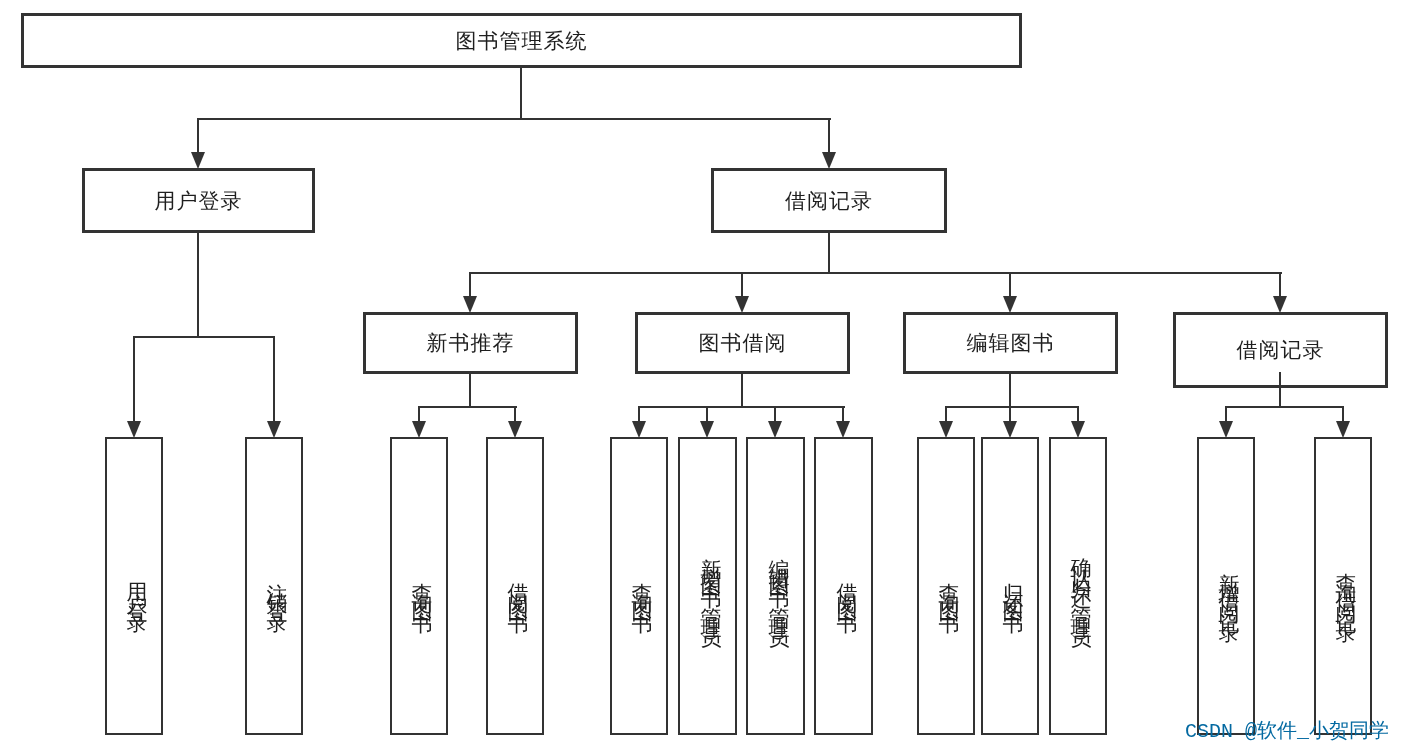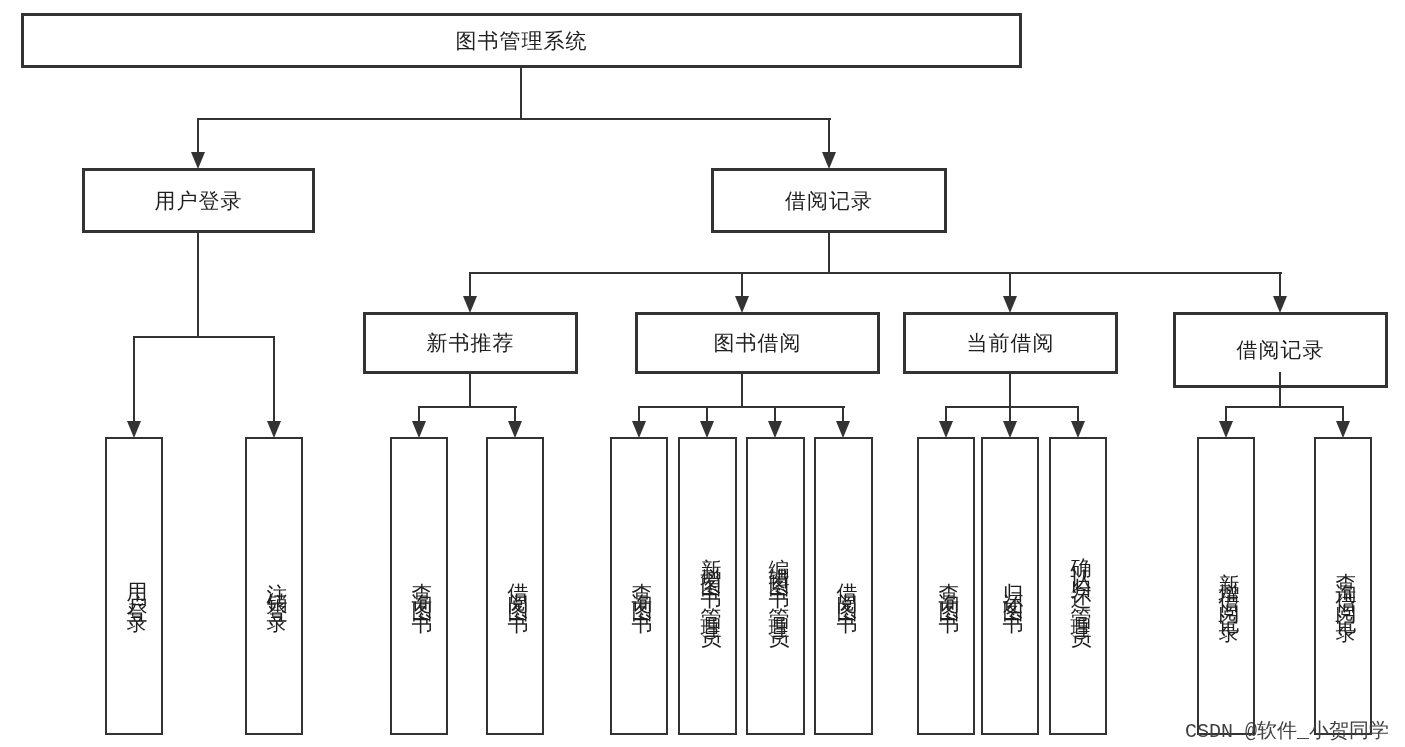--- a/index.html
+++ b/index.html
@@ -24,21 +24,21 @@
   
   .vl{position:absolute;width:2px;background:#333;}
   .hl{position:absolute;height:2px;background:#333;}
   .arw{
     position:absolute;width:0;height:0;
     border-left:7px solid transparent;border-right:7px solid transparent;
     border-top:17px solid #333;
   }
   .watermark{
     position:absolute;left:1185px;top:717px;
-    font-size:20px;color:#404040;z-index:5;white-space:nowrap;
+    font-size:20px;color:#0369a1;z-index:5;white-space:nowrap;
   }
 </style>
 </head>
 <body>
 
 <div id="canvas">
 
   <div class="box" style="left:21px;top:13px;width:1001px;height:55px;">图书管理系统</div>
 
   <div class="vl" style="left:520px;top:68px;height:52px;"></div>
@@ -63,22 +63,22 @@
   <div class="vl" style="left:469px;top:272px;height:26px;"></div>
   <div class="arw" style="left:463px;top:296px;"></div>
   <div class="vl" style="left:741px;top:272px;height:26px;"></div>
   <div class="arw" style="left:735px;top:296px;"></div>
   <div class="vl" style="left:1009px;top:272px;height:26px;"></div>
   <div class="arw" style="left:1003px;top:296px;"></div>
   <div class="vl" style="left:1279px;top:272px;height:26px;"></div>
   <div class="arw" style="left:1273px;top:296px;"></div>
 
   <div class="box" style="left:363px;top:312px;width:215px;height:62px;">新书推荐</div>
-  <div class="box" style="left:635px;top:312px;width:245px;height:62px;">图书借阅</div>
-  <div class="box" style="left:903px;top:312px;width:215px;height:62px;">当前借阅</div>
+  <div class="box" style="left:635px;top:312px;width:215px;height:62px;">图书借阅</div>
+  <div class="box" style="left:903px;top:312px;width:215px;height:62px;">编辑图书</div>
   <div class="box" style="left:1173px;top:312px;width:215px;height:76px;">借阅记录</div>
 
   <div class="vl" style="left:469px;top:372px;height:36px;"></div>
   <div class="hl" style="left:418px;top:406px;width:99px;"></div>
   <div class="vl" style="left:418px;top:406px;height:17px;"></div>
   <div class="arw" style="left:412px;top:421px;"></div>
   <div class="vl" style="left:514px;top:406px;height:17px;"></div>
   <div class="arw" style="left:508px;top:421px;"></div>
 
   <div class="vl" style="left:741px;top:372px;height:36px;"></div>

